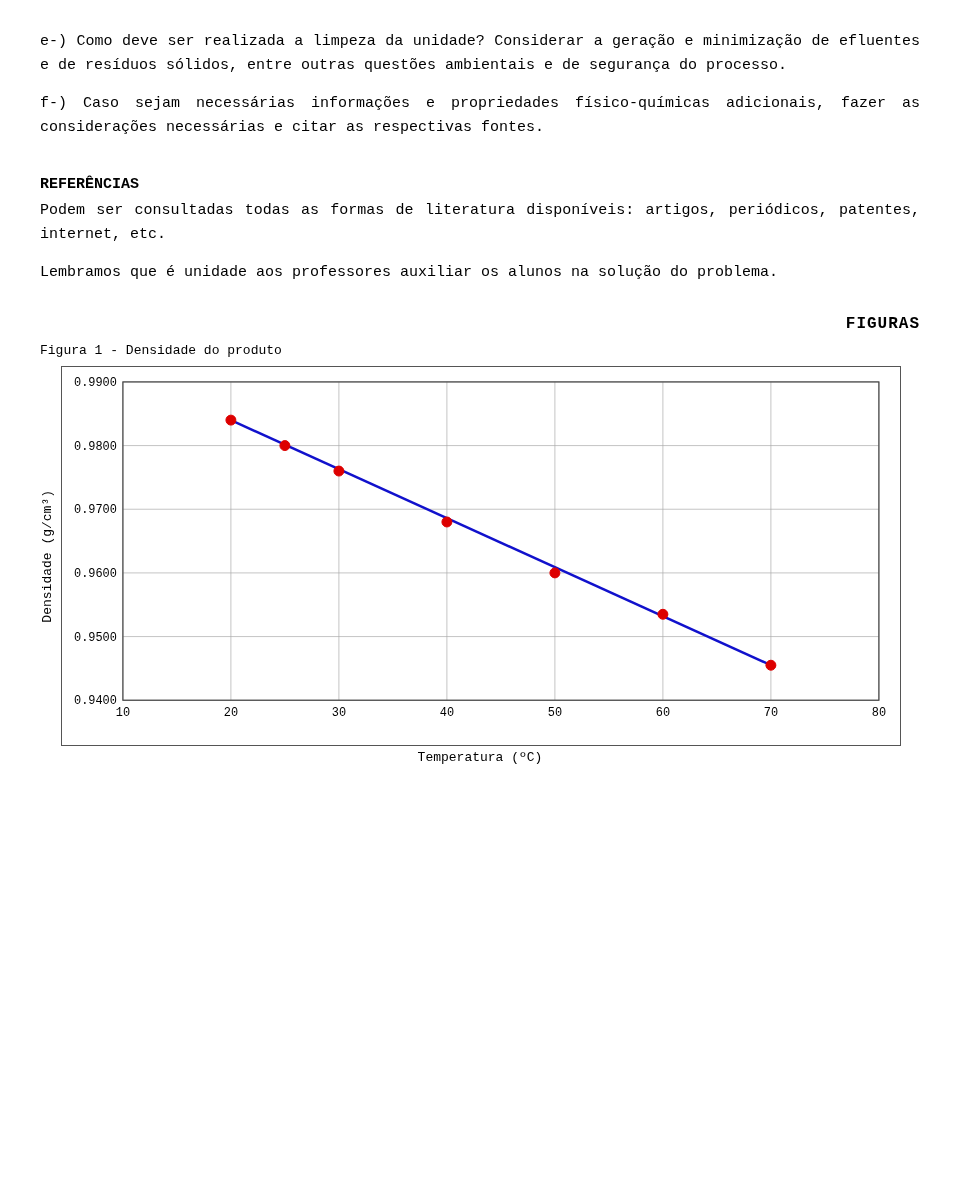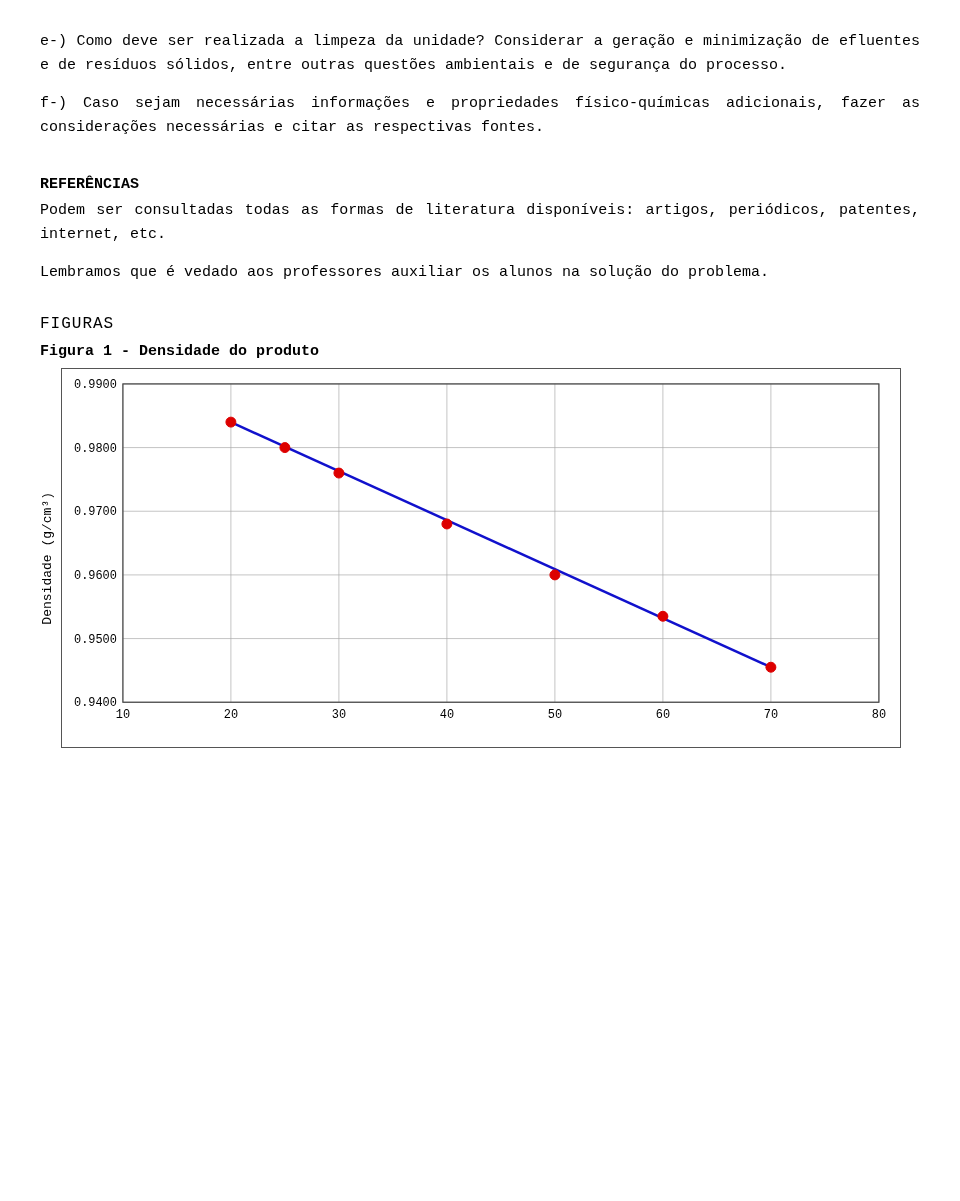--- a/index.html
+++ b/index.html
@@ -15,30 +15,30 @@
       margin-bottom: 14px;
       line-height: 1.6;
       text-align: justify;
     }
     .section-heading {
       font-weight: bold;
       margin-top: 36px;
       margin-bottom: 6px;
     }
     .figures-heading {
-      text-align: left;
-      font-weight: normal;
+      text-align: right;
+      font-weight: bold;
       margin: 30px 0 10px 0;
       font-size: 16px;
       letter-spacing: 1px;
     }
     .figure-title {
-      font-weight: bold;
+      font-weight: normal;
       margin-bottom: 8px;
-      font-size: 15px;
+      font-size: 13px;
     }
     .chart-container {
       position: relative;
       width: 880px;
       margin: 0 auto;
     }
     .chart-wrap {
       display: flex;
       align-items: center;
     }
@@ -66,21 +66,21 @@
 <div class="text-block">
   <span>f-) Caso sejam necessárias informações e propriedades físico-químicas adicionais, fazer as considerações necessárias e citar as respectivas fontes.</span>
 </div>
 
 <div class="section-heading">REFERÊNCIAS</div>
 <div class="text-block">
   <span>Podem ser consultadas todas as formas de literatura disponíveis: artigos, periódicos, patentes, internet, etc.</span>
 </div>
 
 <div class="text-block">
-  <span>Lembramos que é vedado aos professores auxiliar os alunos na solução do problema.</span>
+  <span>Lembramos que é unidade aos professores auxiliar os alunos na solução do problema.</span>
 </div>
 
 <div class="figures-heading">FIGURAS</div>
 
 <div class="figure-title">
   <span>Figura 1</span><span> - Densidade do produto</span>
 </div>
 
 <div class="chart-container">
   <div class="chart-wrap">
@@ -119,13 +119,14 @@
         <line x1="168.57142857142856" y1="53.4" x2="711.4285714285714" y2="299.79999999999967" stroke="#1111cc" stroke-width="2.5"></line>
         <circle cx="168.57142857142856" cy="53.4" r="5" fill="#dd0000" stroke="#dd0000"></circle>
         <circle cx="222.85714285714286" cy="78.99999999999999" r="5" fill="#dd0000" stroke="#dd0000"></circle>
         <circle cx="277.1428571428571" cy="104.60000000000001" r="5" fill="#dd0000" stroke="#dd0000"></circle>
         <circle cx="385.7142857142857" cy="155.79999999999998" r="5" fill="#dd0000" stroke="#dd0000"></circle>
         <circle cx="494.2857142857143" cy="207" r="5" fill="#dd0000" stroke="#dd0000"></circle>
         <circle cx="602.8571428571429" cy="248.59999999999962" r="5" fill="#dd0000" stroke="#dd0000"></circle>
         <circle cx="711.4285714285714" cy="299.79999999999967" r="5" fill="#dd0000" stroke="#dd0000"></circle>
       </svg>
   </div>
+  <div style="text-align:center; font-size:13px; font-family:'Courier New',Courier,monospace; margin-top:4px;">Temperatura (ºC)</div>
 </div>
 
 </body></html>

